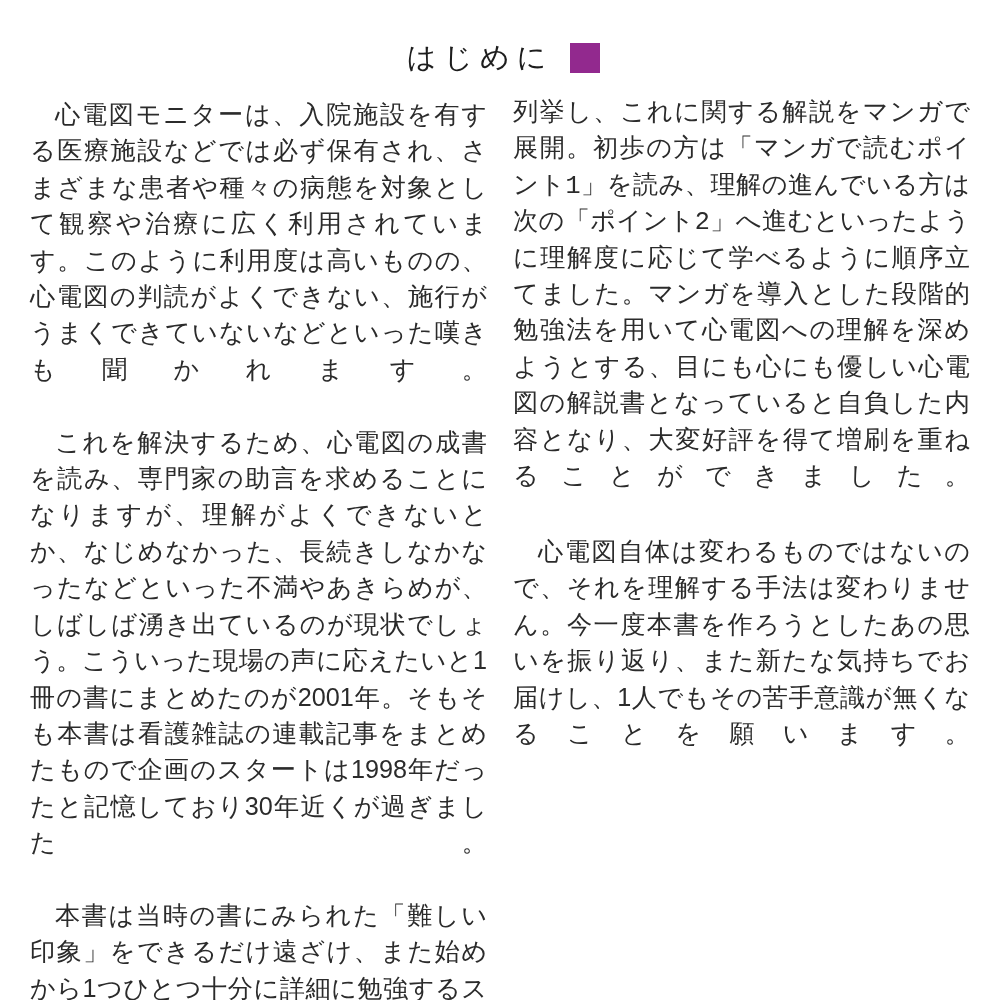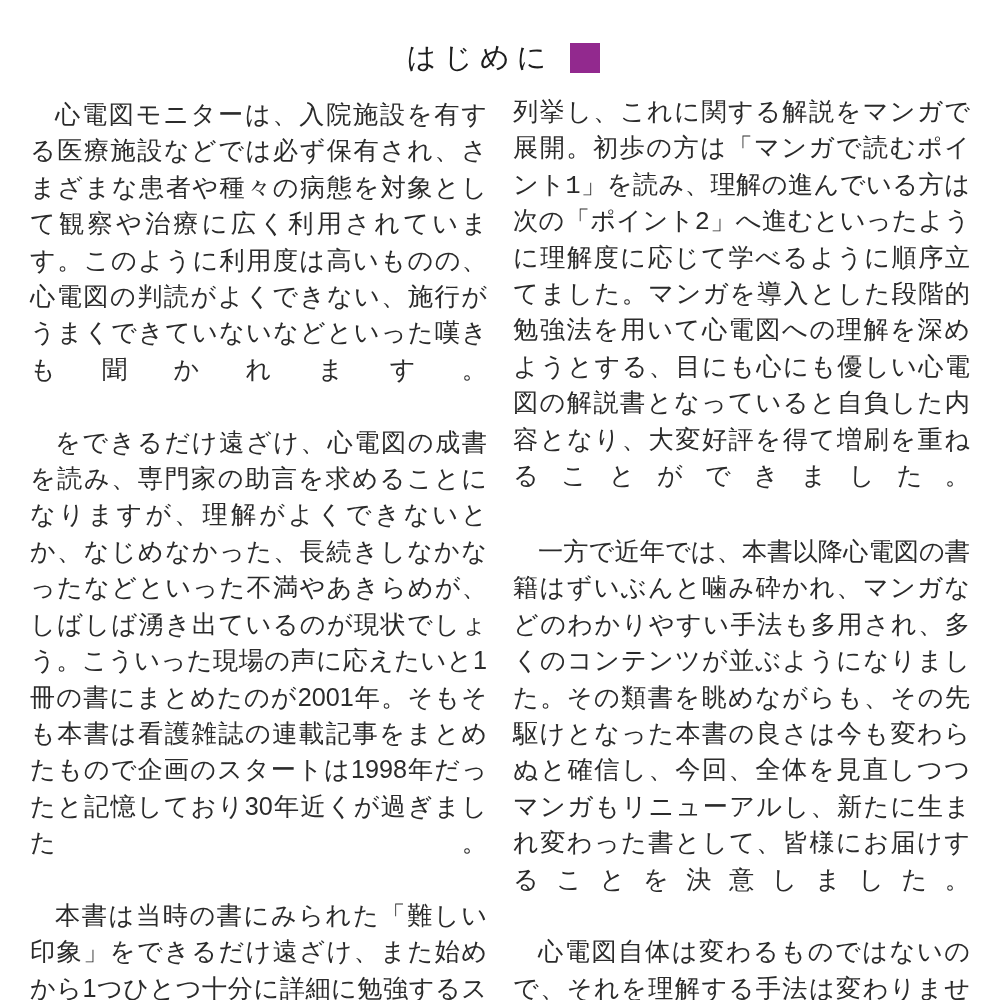--- a/index.html
+++ b/index.html
@@ -99,26 +99,25 @@
 
   <div class="title-row">
     <div class="title-text">はじめに</div>
     <span class="title-mark"></span>
   </div>
 
   <div class="columns">
 
     <div class="col">
       <p class="para">心電図モニターは、入院施設を有する医療施設などでは必ず保有され、さまざまな患者や種々の病態を対象として観察や治療に広く利用されています。このように利用度は高いものの、心電図の判読がよくできない、施行がうまくできていないなどといった嘆きも聞かれます。</p>
-      <p class="para">をできるだけ遠ざけ、心電図の成書を読み、専門家の助言を求めることになりますが、理解がよくできないとか、なじめなかった、長続きしなかなったなどといった不満やあきらめが、しばしば湧き出ているのが現状でしょう。こういった現場の声に応えたいと1冊の書にまとめたのが2001年。そもそも本書は看護雑誌の連載記事をまとめたもので企画のスタートは1998年だったと記憶しており30年近くが過ぎました。</p>
+      <p class="para">これを解決するため、心電図の成書を読み、専門家の助言を求めることになりますが、理解がよくできないとか、なじめなかった、長続きしなかなったなどといった不満やあきらめが、しばしば湧き出ているのが現状でしょう。こういった現場の声に応えたいと1冊の書にまとめたのが2001年。そもそも本書は看護雑誌の連載記事をまとめたもので企画のスタートは1998年だったと記憶しており30年近くが過ぎました。</p>
       <p class="para">本書は当時の書にみられた「難しい印象」をできるだけ遠ざけ、また始めから1つひとつ十分に詳細に勉強するスタンスを逆転の発想で捉え、とりあえず心電図の全体像を見わたすことが心電図入門の大きなポイントであるとして企画を進めました。</p>
 
     </div>
 
     <div class="col">
       <p class="para no-indent">列挙し、これに関する解説をマンガで展開。初歩の方は「マンガで読むポイント1」を読み、理解の進んでいる方は次の「ポイント2」へ進むといったように理解度に応じて学べるように順序立てました。マンガを導入とした段階的勉強法を用いて心電図への理解を深めようとする、目にも心にも優しい心電図の解説書となっていると自負した内容となり、大変好評を得て増刷を重ねることができました。</p>
-      <p class="para">一方で近年では、本書以降心電図の書籍はずいぶんと噛み砕かれ、マンガなどのわかりやすい手法も多用され、多くのコンテンツが並ぶようになりました。その類書を眺めながらも、その先駆けとなった本書の良さは今も変わらぬと確信し、今回、全体を見直しつつマンガもリニューアルし、新たに生まれ変わった書として、皆様にお届けすることを決意しました。</p>
       <p class="para">心電図自体は変わるものではないので、それを理解する手法は変わりません。今一度本書を作ろうとしたあの思いを振り返り、また新たな気持ちでお届けし、1人でもその苦手意識が無くなることを願います。</p>
 
     </div>
 
   </div>
 </div>
 
 </body></html>

